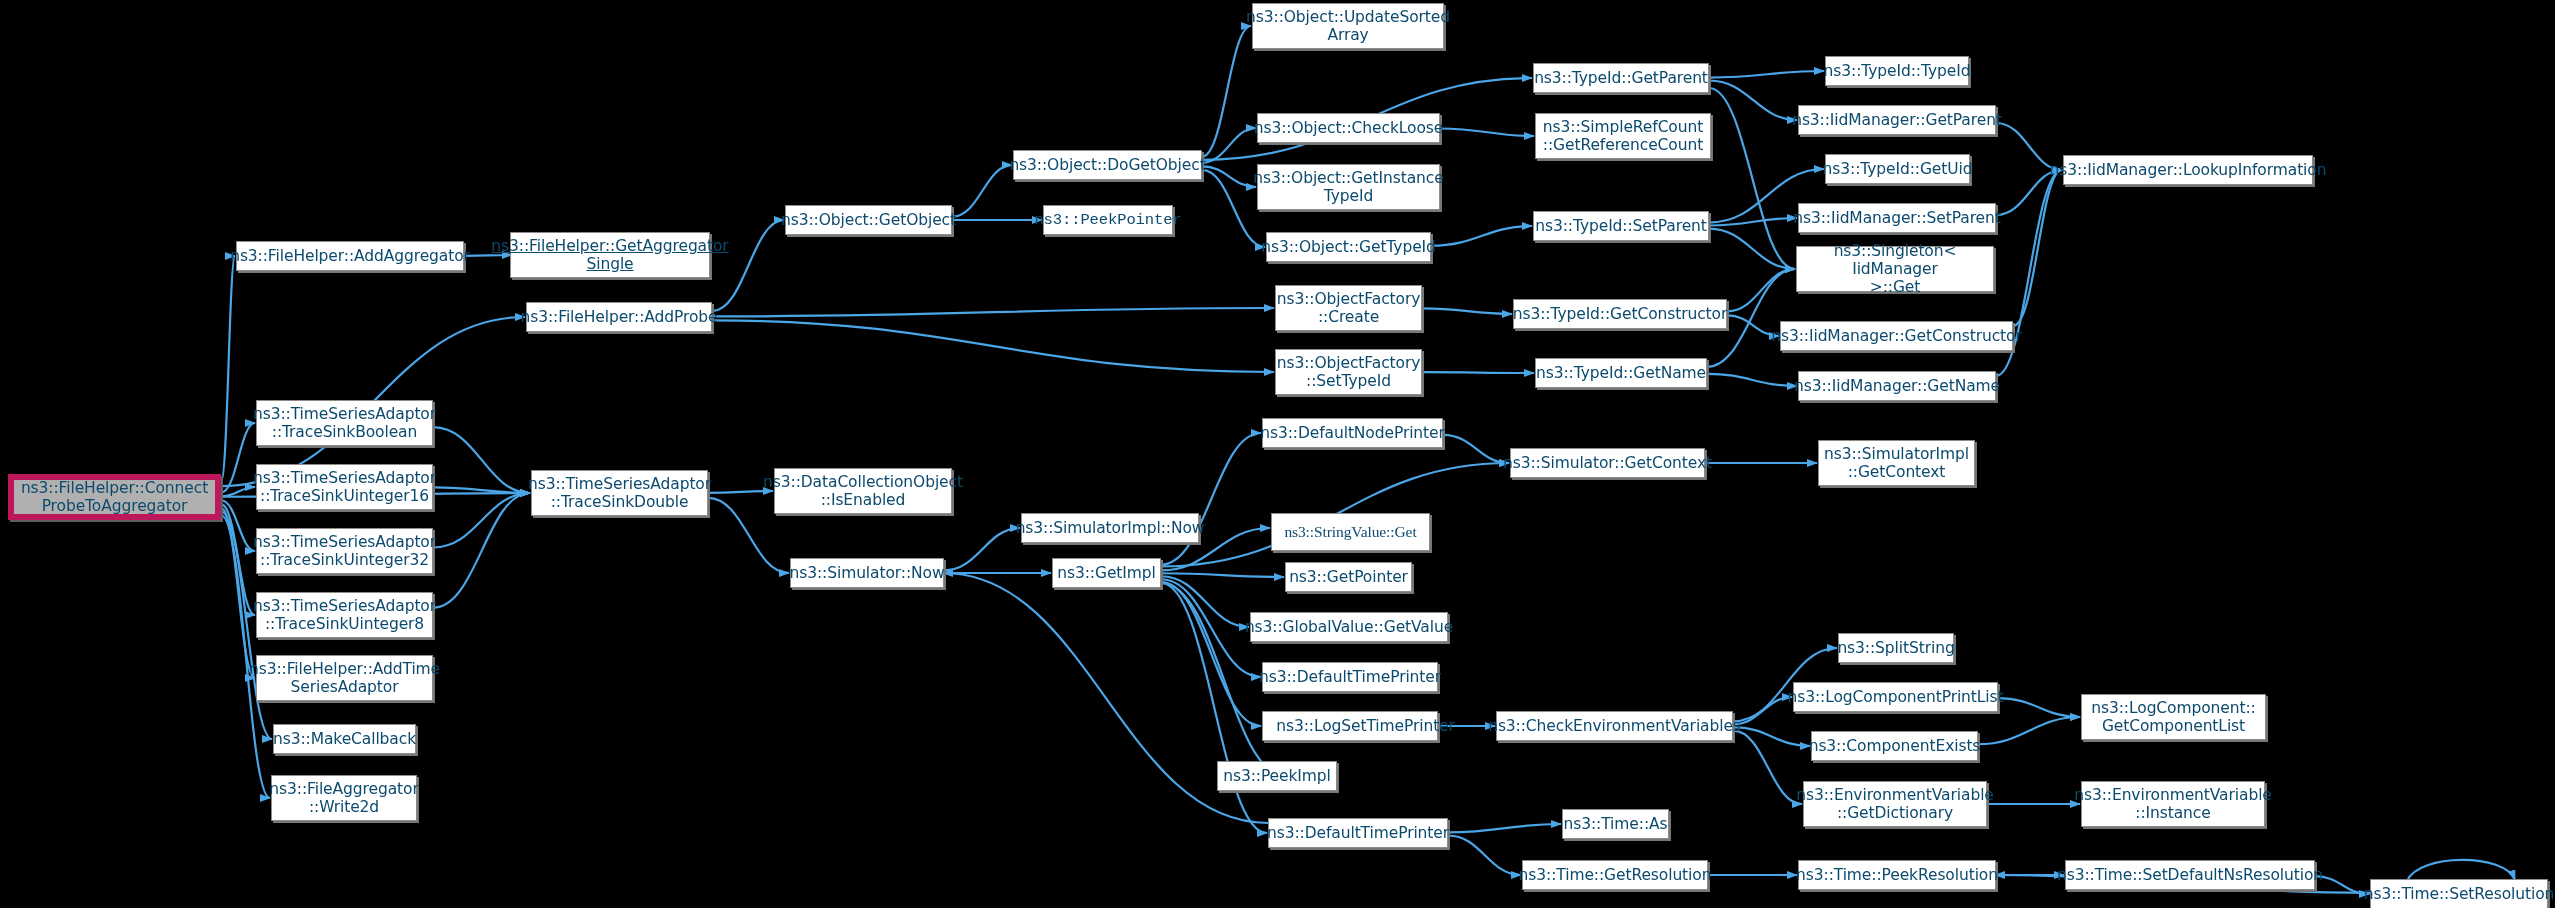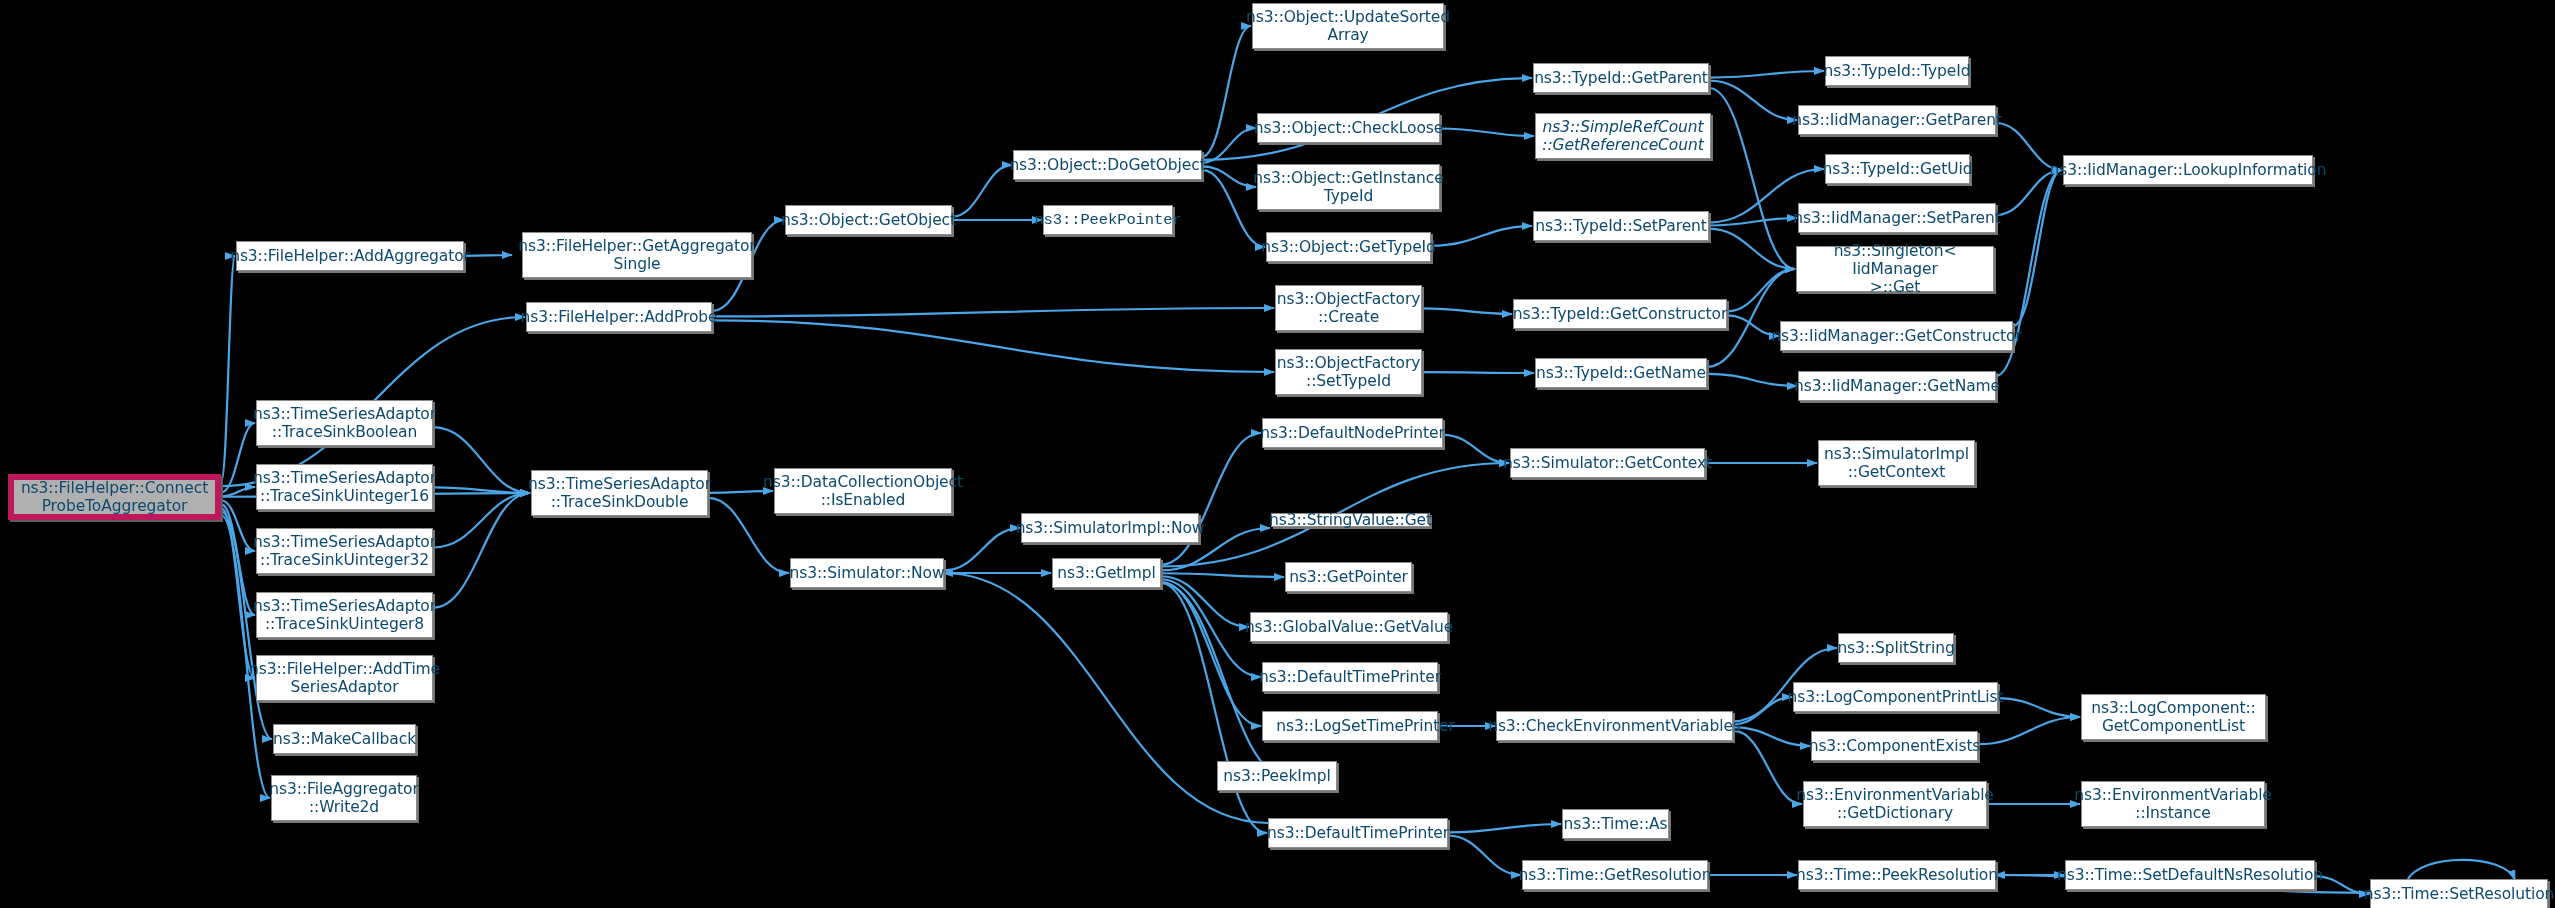--- a/index.html
+++ b/index.html
@@ -118,21 +118,21 @@
         <path d="M1708,875 C1748.5,875 1757.5,875 1797,875" marker-end="url(#ah)" stroke="#4ba6e8"></path>
         <path d="M1996,875 C2027.05,875 2033.95,875 2064,875" marker-end="url(#ah)" stroke="#4ba6e8"></path>
         <path d="M2315,876.14 C2339.75,876.14 2345.25,894 2369,894" marker-end="url(#ah)" stroke="#4ba6e8"></path>
         <path d="M2370,892.86 C2201.7,892.86 2164.3,875 1995,875" marker-end="url(#ah)" stroke="#4ba6e8"></path>
         <path d="M2407,881 C2419,853 2505,853 2515,880" marker-end="url(#ah)" stroke="#4ba6e8"></path>
       </g>
   </svg>
 <div class="node root" style="left: 8px; top: 474px; width: 213px; height: 46px;">ns3::FileHelper::Connect
 ProbeToAggregator</div>
     <div class="node" style="left: 236px; top: 241px; width: 228px; height: 30px;">ns3::FileHelper::AddAggregator</div>
-    <div class="node" style="left: 522px; top: 232px; width: 230px; height: 46px;">ns3::FileHelper::GetAggregator
+    <div class="node" style="left: 510px; top: 232px; width: 200px; height: 46px; text-decoration: underline;">ns3::FileHelper::GetAggregator
 Single</div>
     <div class="node" style="left: 526px; top: 302px; width: 186px; height: 30px;">ns3::FileHelper::AddProbe</div>
     <div class="node" style="left: 256px; top: 400px; width: 177px; height: 46px;">ns3::TimeSeriesAdaptor
 ::TraceSinkBoolean</div>
     <div class="node" style="left: 256px; top: 464px; width: 177px; height: 46px;">ns3::TimeSeriesAdaptor
 ::TraceSinkUinteger16</div>
     <div class="node" style="left: 256px; top: 528px; width: 177px; height: 46px;">ns3::TimeSeriesAdaptor
 ::TraceSinkUinteger32</div>
     <div class="node" style="left: 256px; top: 592px; width: 177px; height: 46px;">ns3::TimeSeriesAdaptor
 ::TraceSinkUinteger8</div>
@@ -146,21 +146,21 @@
     <div class="node" style="left: 785px; top: 205px; width: 167px; height: 30px;">ns3::Object::GetObject</div>
     <div class="node" style="left: 1013px; top: 150px; width: 189px; height: 30px;">ns3::Object::DoGetObject</div>
     <div class="node" style="left: 1043px; top: 205px; width: 130px; height: 30px; font-family: Liberation Mono, monospace;">ns3::PeekPointer</div>
     <div class="node" style="left: 1252px; top: 3px; width: 192px; height: 46px;">ns3::Object::UpdateSorted
 Array</div>
     <div class="node" style="left: 1257px; top: 113px; width: 183px; height: 30px;">ns3::Object::CheckLoose</div>
     <div class="node" style="left: 1257px; top: 164px; width: 183px; height: 46px;">ns3::Object::GetInstance
 TypeId</div>
     <div class="node" style="left: 1266px; top: 232px; width: 165px; height: 30px;">ns3::Object::GetTypeId</div>
     <div class="node" style="left: 1533px; top: 63px; width: 176px; height: 30px;">ns3::TypeId::GetParent</div>
-    <div class="node" style="left: 1535px; top: 113px; width: 176px; height: 46px; font-style: italic;">ns3::SimpleRefCount
+    <div class="node" style="left: 1535px; top: 113px; width: 176px; height: 46px;">ns3::SimpleRefCount
 ::GetReferenceCount</div>
     <div class="node" style="left: 1533px; top: 211px; width: 176px; height: 30px;">ns3::TypeId::SetParent</div>
     <div class="node" style="left: 1275px; top: 285px; width: 147px; height: 46px;">ns3::ObjectFactory
 ::Create</div>
     <div class="node" style="left: 1275px; top: 349px; width: 147px; height: 46px;">ns3::ObjectFactory
 ::SetTypeId</div>
     <div class="node" style="left: 1513px; top: 299px; width: 214px; height: 30px;">ns3::TypeId::GetConstructor</div>
     <div class="node" style="left: 1535px; top: 358px; width: 172px; height: 30px;">ns3::TypeId::GetName</div>
     <div class="node" style="left: 1262px; top: 418px; width: 181px; height: 30px;">ns3::DefaultNodePrinter</div>
     <div class="node" style="left: 1510px; top: 448px; width: 195px; height: 30px;">ns3::Simulator::GetContext</div>
@@ -173,21 +173,21 @@
     <div class="node" style="left: 1780px; top: 321px; width: 233px; height: 30px;">ns3::IidManager::GetConstructor</div>
     <div class="node" style="left: 1798px; top: 371px; width: 198px; height: 30px;">ns3::IidManager::GetName</div>
     <div class="node" style="left: 1818px; top: 440px; width: 157px; height: 46px;">ns3::SimulatorImpl
 ::GetContext</div>
     <div class="node" style="left: 2063px; top: 155px; width: 250px; height: 30px;">ns3::IidManager::LookupInformation</div>
     <div class="node" style="left: 774px; top: 468px; width: 178px; height: 46px;">ns3::DataCollectionObject
 ::IsEnabled</div>
     <div class="node" style="left: 790px; top: 558px; width: 154px; height: 30px;">ns3::Simulator::Now</div>
     <div class="node" style="left: 1021px; top: 513px; width: 178px; height: 30px;">ns3::SimulatorImpl::Now</div>
     <div class="node" style="left: 1052px; top: 558px; width: 109px; height: 30px;">ns3::GetImpl</div>
-    <div class="node" style="left: 1271px; top: 513px; width: 159px; height: 14px;">ns3::StringValue::Get</div>
+    <div class="node" style="left: 1271px; top: 513px; width: 159px; height: 38px; font-family: Liberation Serif, serif;">ns3::StringValue::Get</div>
     <div class="node" style="left: 1285px; top: 562px; width: 127px; height: 30px;">ns3::GetPointer</div>
     <div class="node" style="left: 1250px; top: 612px; width: 198px; height: 30px;">ns3::GlobalValue::GetValue</div>
     <div class="node" style="left: 1262px; top: 662px; width: 176px; height: 30px;">ns3::DefaultTimePrinter</div>
     <div class="node" style="left: 1262px; top: 711px; width: 176px; height: 30px; padding-left: 36px;">ns3::LogSetTimePrinter</div>
     <div class="node" style="left: 1217px; top: 761px; width: 120px; height: 30px;">ns3::PeekImpl</div>
     <div class="node" style="left: 1268px; top: 818px; width: 180px; height: 30px;">ns3::DefaultTimePrinter</div>
     <div class="node" style="left: 1496px; top: 711px; width: 237px; height: 30px;">ns3::CheckEnvironmentVariables</div>
     <div class="node" style="left: 1562px; top: 809px; width: 107px; height: 30px;">ns3::Time::As</div>
     <div class="node" style="left: 1522px; top: 860px; width: 186px; height: 30px;">ns3::Time::GetResolution</div>
     <div class="node" style="left: 1838px; top: 633px; width: 116px; height: 30px;">ns3::SplitString</div>

